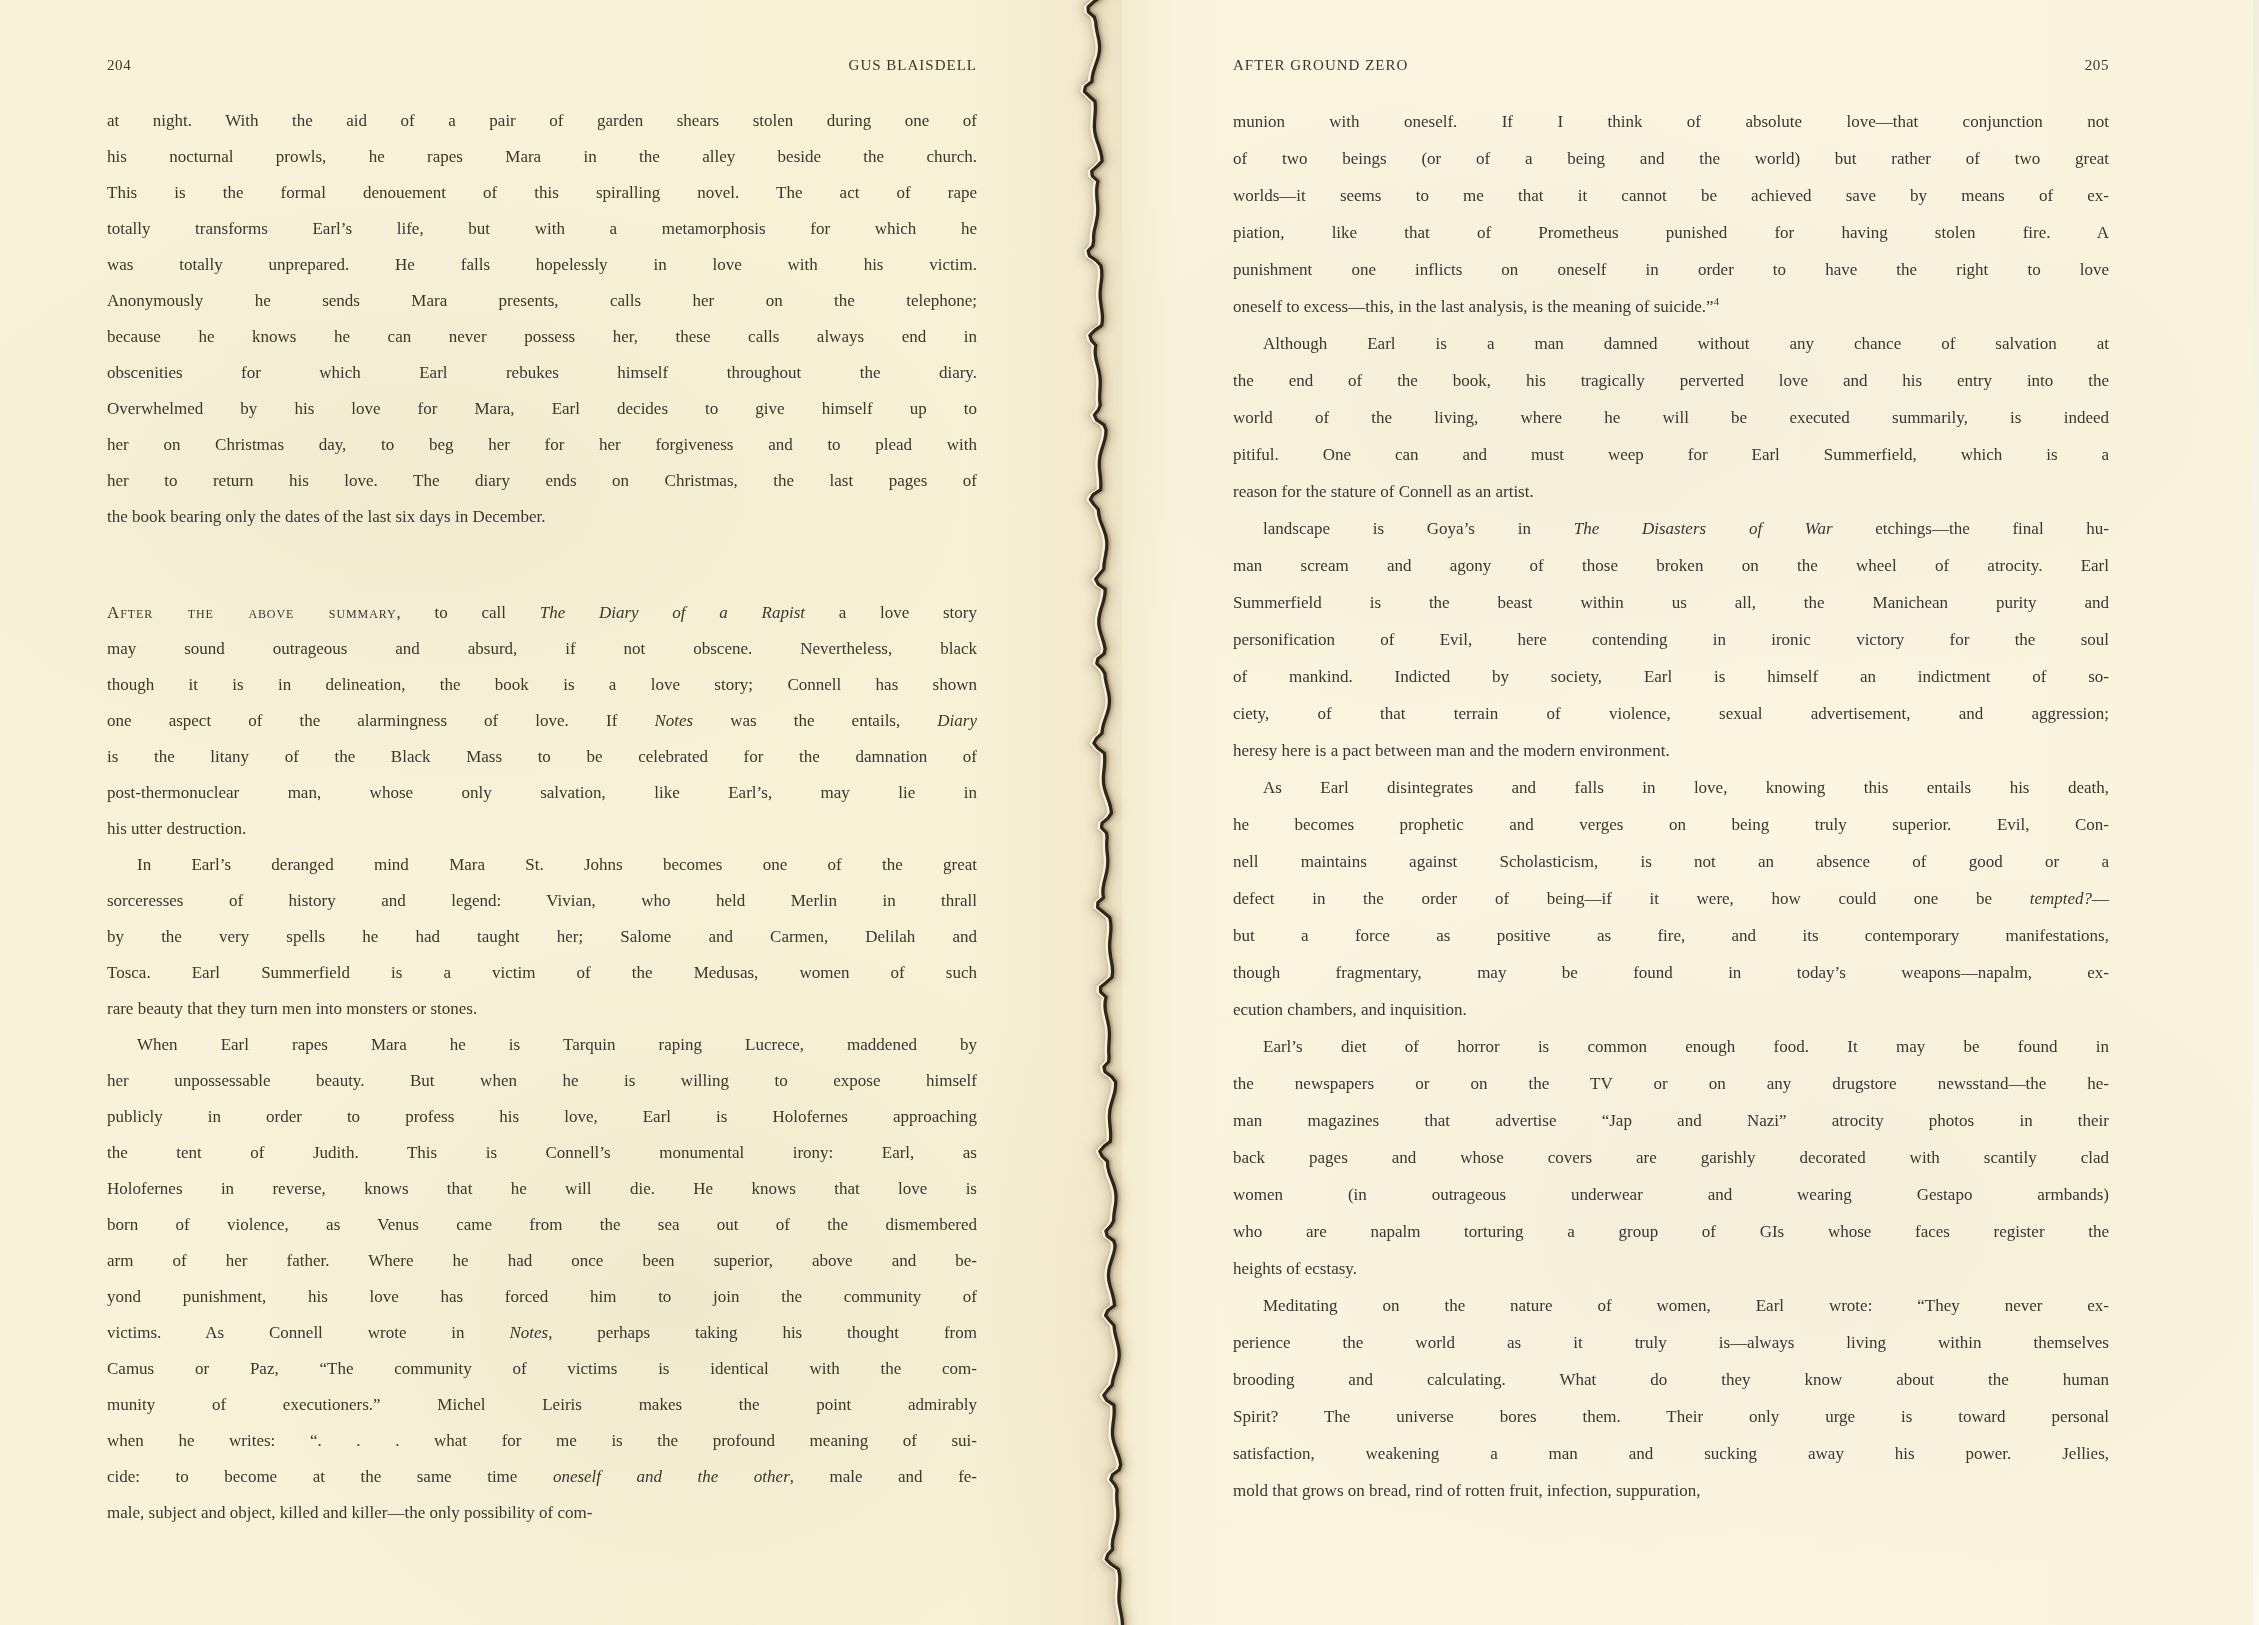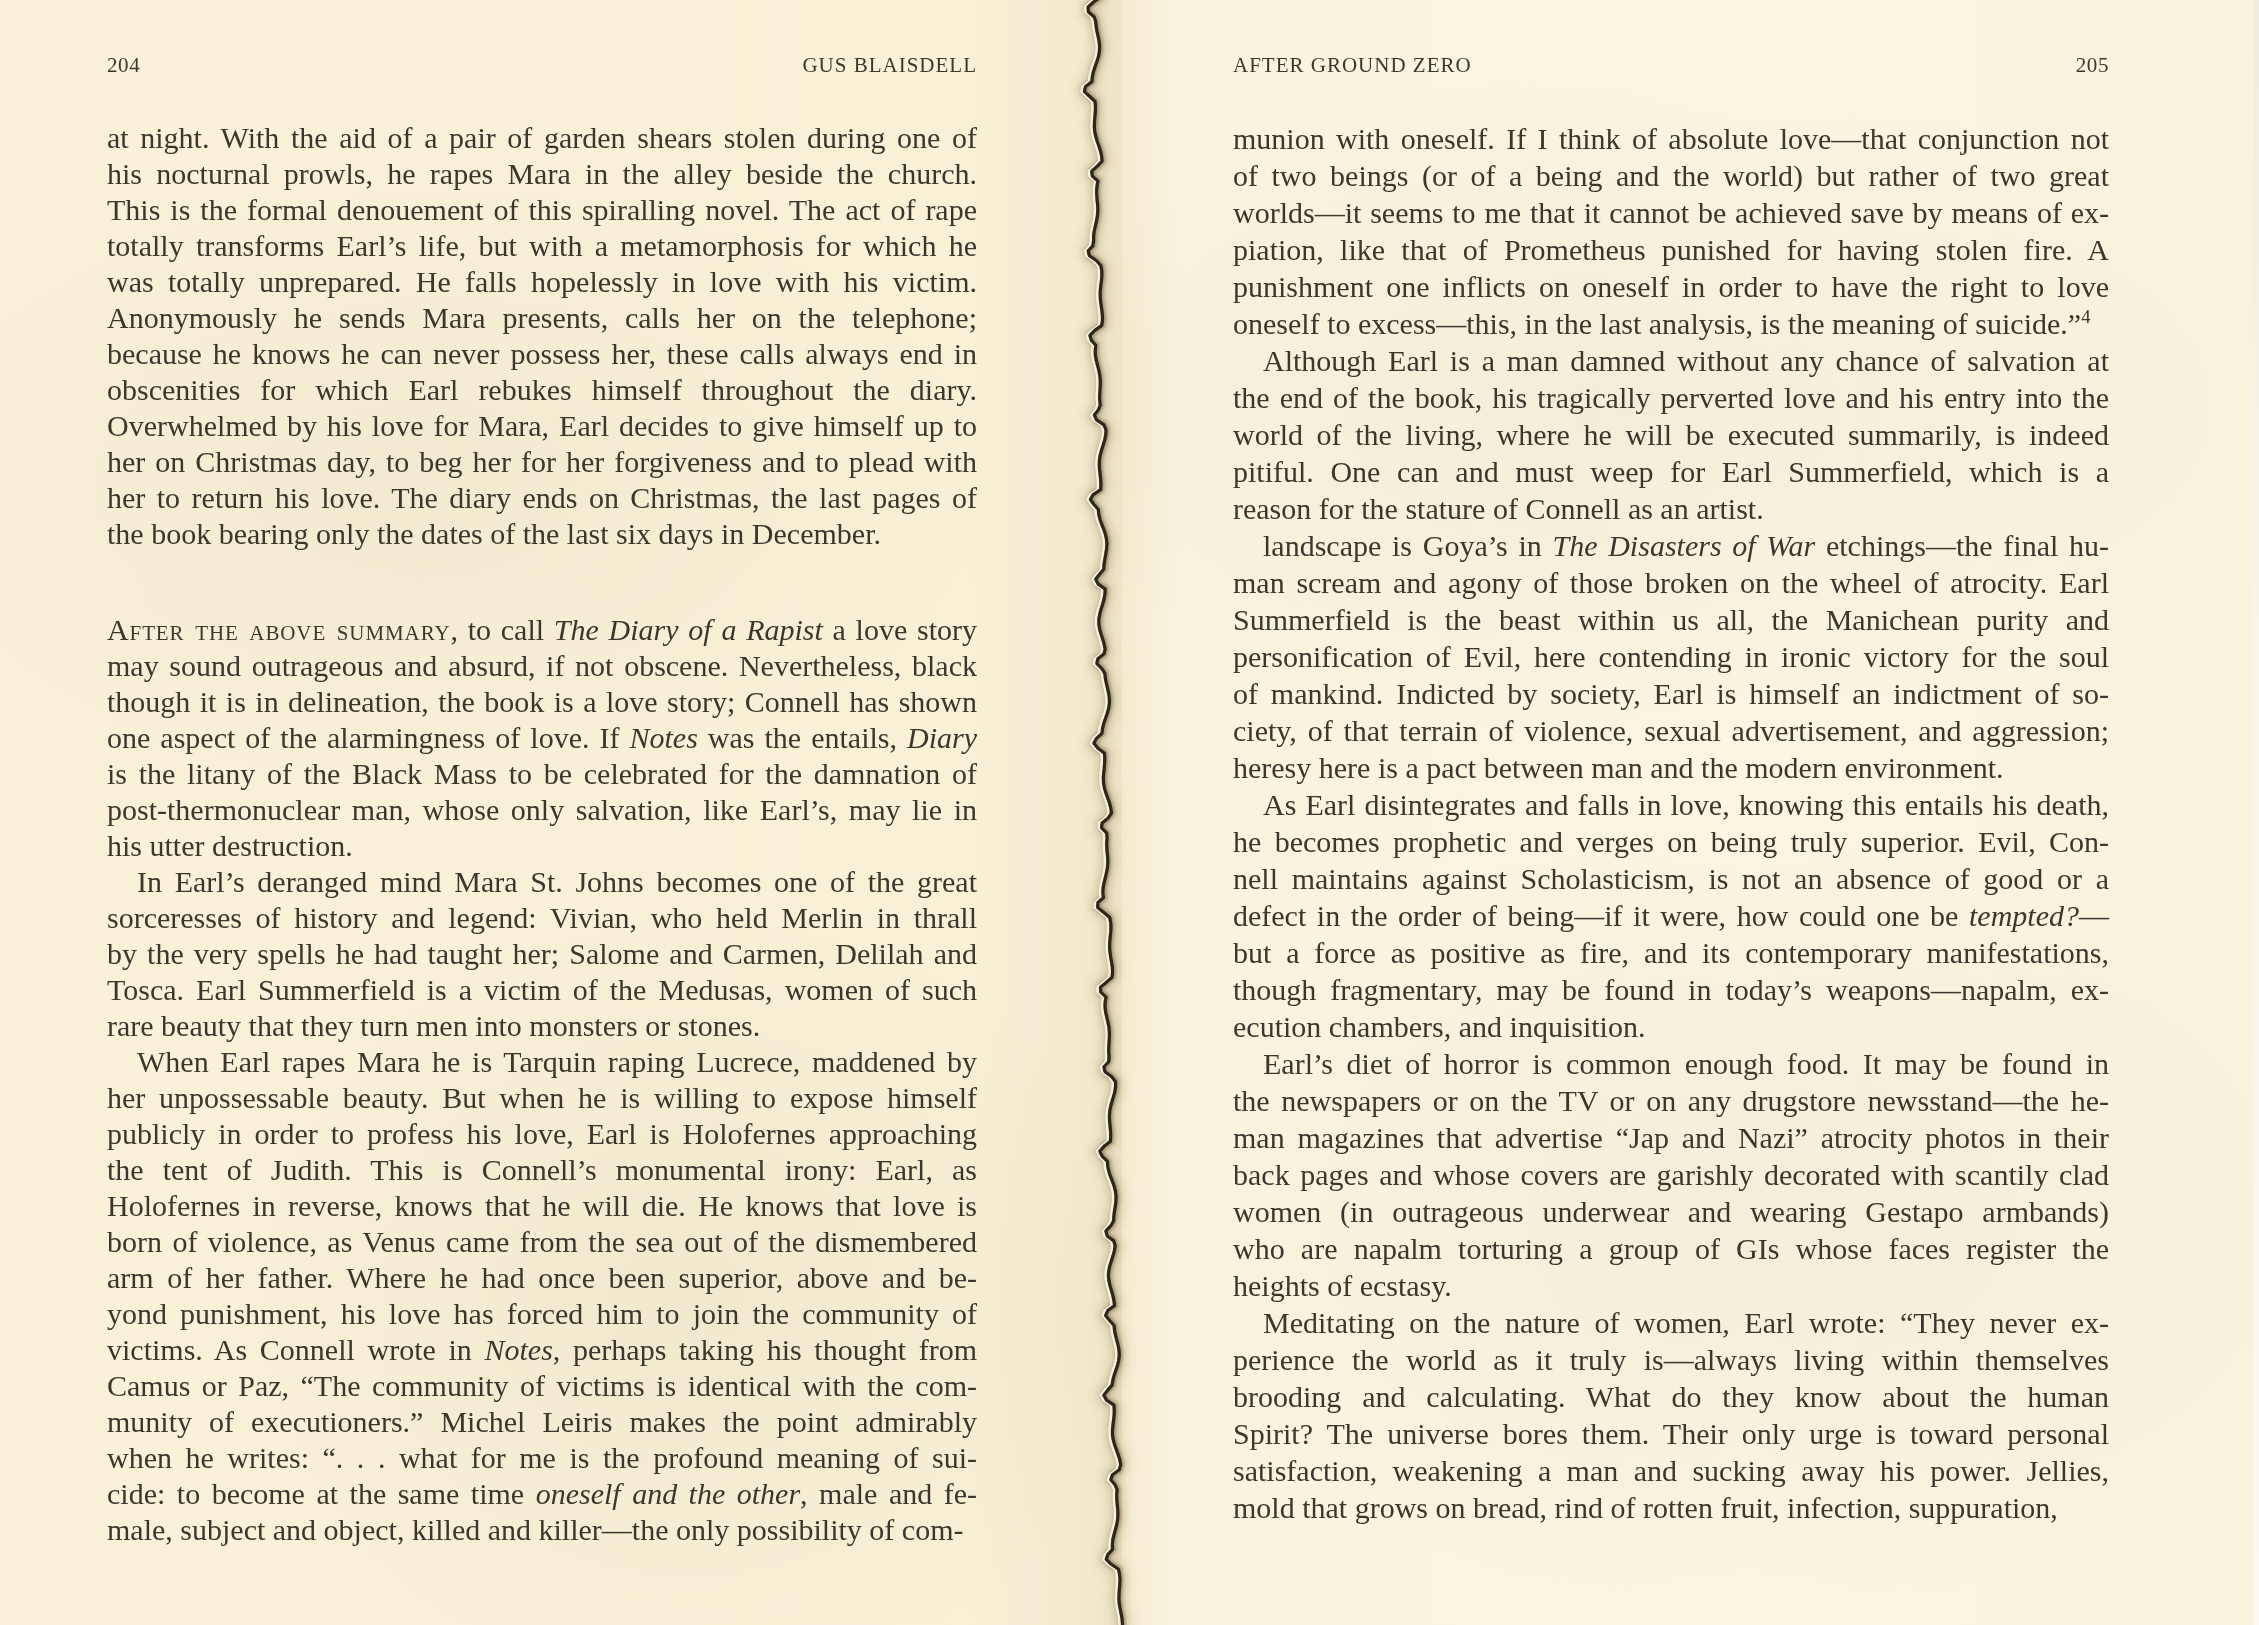--- a/index.html
+++ b/index.html
@@ -24,24 +24,24 @@
     background:
       radial-gradient(896px 498px at 45% 25%, rgba(120,100,60,0.05), transparent 70%),
       radial-gradient(796px 597px at 55% 75%, rgba(120,100,60,0.05), transparent 70%),
       linear-gradient(90deg,#f4ecd1 0%,#faf3de 5%,#fbf5e2 55%,#f9f3dd 100%);
   }
   .column { position:absolute; top:52px; }
   .col-left  { left:107px; width:870px; }
   .col-right { left:111px; width:876px; }
   .running-row {
     display:flex; justify-content:space-between; align-items:flex-start;
-    font-size:21px; line-height:27px; letter-spacing:0.6px;
+    font-size:15px; line-height:27px; letter-spacing:0.6px;
   }
   .running-head { letter-spacing:1px; }
-  .body { margin-top:41px; font-size:30px; }
+  .body { margin-top:24px; font-size:17px; }
   .body-left  { line-height:36px; }
   .body-right { line-height:37px; }
   .para { margin:0; }
   .para.gap { margin-top:60px; }
   .para.indent .line:first-child { text-indent:30px; }
   .line { text-align:justify; text-align-last:justify; }
   .line.last { text-align-last:left; }
   .it  { font-style:italic; }
   .sc  { font-variant:small-caps; letter-spacing:0.9px; }
   .sup { font-size:0.62em; vertical-align:super; line-height:0; }

